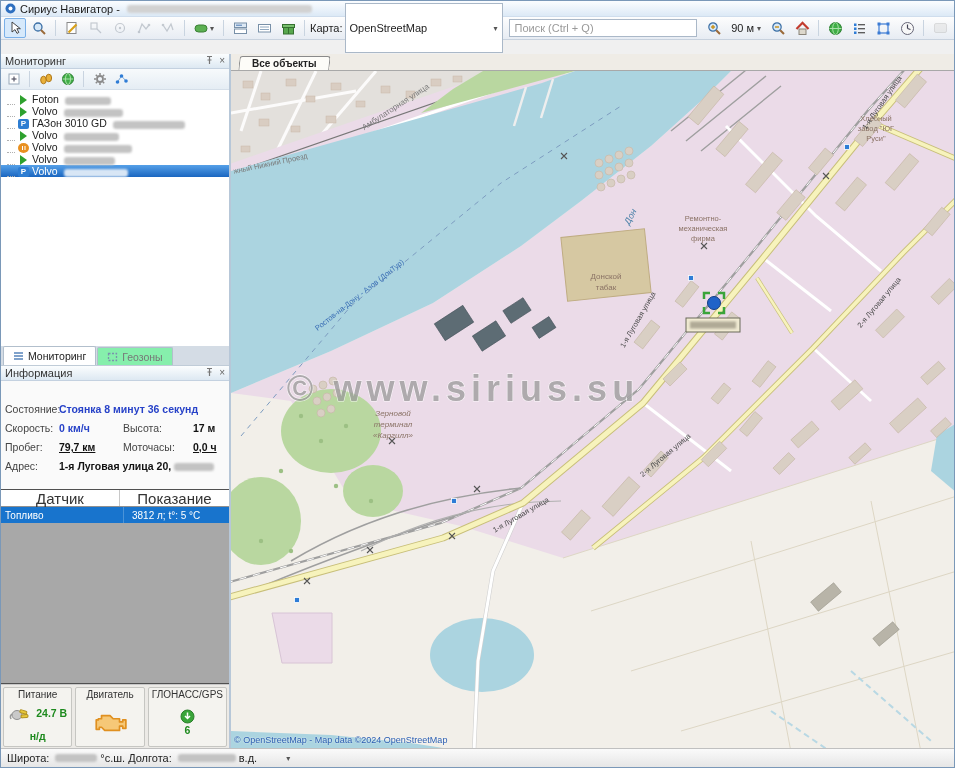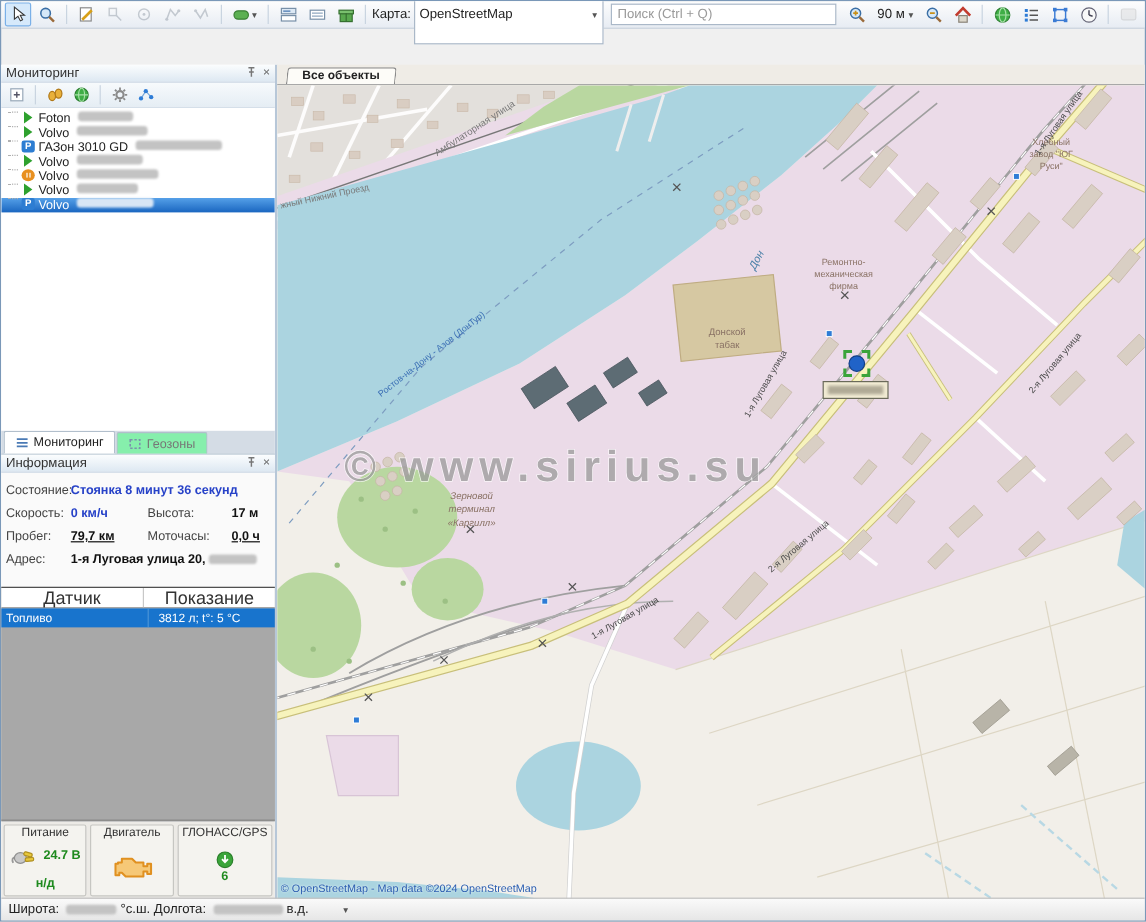--- a/index.html
+++ b/index.html
@@ -29,21 +29,21 @@
   .main{position:absolute;top:53px;left:0;right:0;bottom:18px;display:flex;}
   .leftpanel{width:228px;border-right:2px solid #b7c7d8;background:#fff;display:flex;flex-direction:column;flex:none;}
   .phead{height:14px;flex:none;background:linear-gradient(#fbfdfe,#dde8f2);border-bottom:1px solid #c4d1e0;
          display:flex;align-items:center;padding:0 4px;color:#333;}
   .phead .sp{flex:1;}
   .phead .hic{margin-left:5px;color:#666;font-size:10px;line-height:10px;cursor:default;}
   .ptoolbar{height:20px;flex:none;background:linear-gradient(#f7fafc,#e5edf4);display:flex;align-items:center;
             gap:3px;padding:0 3px;border-bottom:1px solid #d5dfe9;}
   .pbtn{width:17px;height:16px;display:flex;align-items:center;justify-content:center;border:1px solid transparent;border-radius:2px;}
   .tree{flex:1;background:#fff;overflow:hidden;padding-top:3px;}
-  .vrow{height:12px;display:flex;align-items:flex-start;gap:3px;padding-left:6px;font-size:10.5px;color:#222;}
+  .vrow{height:12px;display:flex;align-items:flex-end;gap:3px;padding-left:6px;font-size:10.5px;color:#222;}
   .vrow.sel{background:linear-gradient(#55a0e8,#1a66c0);color:#fff;}
   .tdash{width:8px;border-top:1px dotted #b0b0b0;flex:none;}
   .vicon{width:11px;height:10px;position:relative;flex:none;}
   .vicon.moving::before{content:"";position:absolute;left:2px;top:0;border-left:7px solid #2ea12e;
         border-top:5px solid transparent;border-bottom:5px solid transparent;}
   .vicon.parked::before{content:"P";position:absolute;inset:0;background:#2d7dd2;color:#fff;font-size:8px;
         font-weight:bold;text-align:center;line-height:10px;border-radius:2px;}
   .vicon.idle::before{content:"";position:absolute;inset:0;background:#e89020;border-radius:50%;}
   .vicon.idle::after{content:"";position:absolute;left:3.5px;top:3px;width:1.5px;height:4px;background:#fff;
         box-shadow:2.5px 0 0 #fff;}
@@ -52,21 +52,21 @@
   .sel .rblur{background:#d8e6f5;}
   .searchrow{height:18px;flex:none;background:linear-gradient(#fdfdfd,#efefef);border-top:1px solid #d8d8d8;
         display:flex;align-items:center;padding:0 4px;color:#666;}
   .searchrow .sp{flex:1;}
   .funbtn{width:18px;height:14px;border:1px solid #b8c4d0;border-radius:2px;background:linear-gradient(#fff,#e4e9ef);
         display:flex;align-items:center;justify-content:center;}
   .tabsrow{height:19px;flex:none;background:#d4dce5;display:flex;align-items:flex-end;padding-left:2px;gap:1px;border-bottom:1px solid #c0ccd8;}
   .btab{height:17px;display:flex;align-items:center;gap:4px;padding:0 9px;font-size:10.5px;color:#777;
         background:#86efac;border:1px solid #b2bfcc;border-bottom:none;border-radius:2px 2px 0 0;}
   .btab.active{background:#fff;color:#222;height:18px;}
-  .infobody{height:84px;flex:none;background:#fafafa;padding:9px 4px 2px 4px;display:grid;
+  .infobody{height:84px;flex:none;background:#fafafa;padding:22px 4px 2px 4px;display:grid;
         grid-template-columns:54px 64px 56px 1fr;row-gap:7px;align-content:start;font-size:10.5px;}
   .il{color:#444;}
   .iv{font-weight:bold;color:#111;}
   .iv.blue{color:#2742c8;}
   .iv.und{text-decoration:underline;}
   .span3{grid-column:2 / span 3;}
   .ind{padding-left:14px;}
   
   .sensorblock{height:193px;flex:none;border:1px solid #505050;border-left:none;border-right:none;background:#a8a8a8;display:flex;flex-direction:column;}
   .shead{height:16px;flex:none;display:flex;background:#fff;border-bottom:1px solid #909090;font-size:15px;color:#333;}
@@ -95,20 +95,28 @@
   .maptab span{display:inline-block;transform:skewX(6deg);}
   .mapcanvas{flex:1;position:relative;overflow:hidden;}
   .attrib{position:absolute;left:3px;bottom:4px;font-size:9px;color:#2a5db0;text-shadow:0 0 2px #fff;}
   svg text{font-family:"Liberation Sans",sans-serif;}
 </style>
 </head>
 <body>
 
 <div class="app">
 
+  <div class="titlebar">
+    <svg width="11" height="11">
+        <circle cx="5.5" cy="5.5" r="5" fill="#2d6fc0"></circle>
+        <circle cx="5.5" cy="5.5" r="2" fill="#fff"></circle>
+      </svg>
+    <span class="t">Сириус Навигатор -</span>
+    <span class="rblur" style="width:185px;background:#d2d2d2;"></span>
+  </div>
 
 
   <div class="toolbar">
     <span class="tbtn active">
       <svg width="14" height="14">
           <polygon points="4,1 4,11 7,8.6 9,12.4 10.8,11.4 8.9,7.7 12.4,7.7" fill="#fff" stroke="#333" stroke-width="0.9"></polygon>
         </svg>
     </span>
     <span class="tbtn">
       <svg width="14" height="14">

